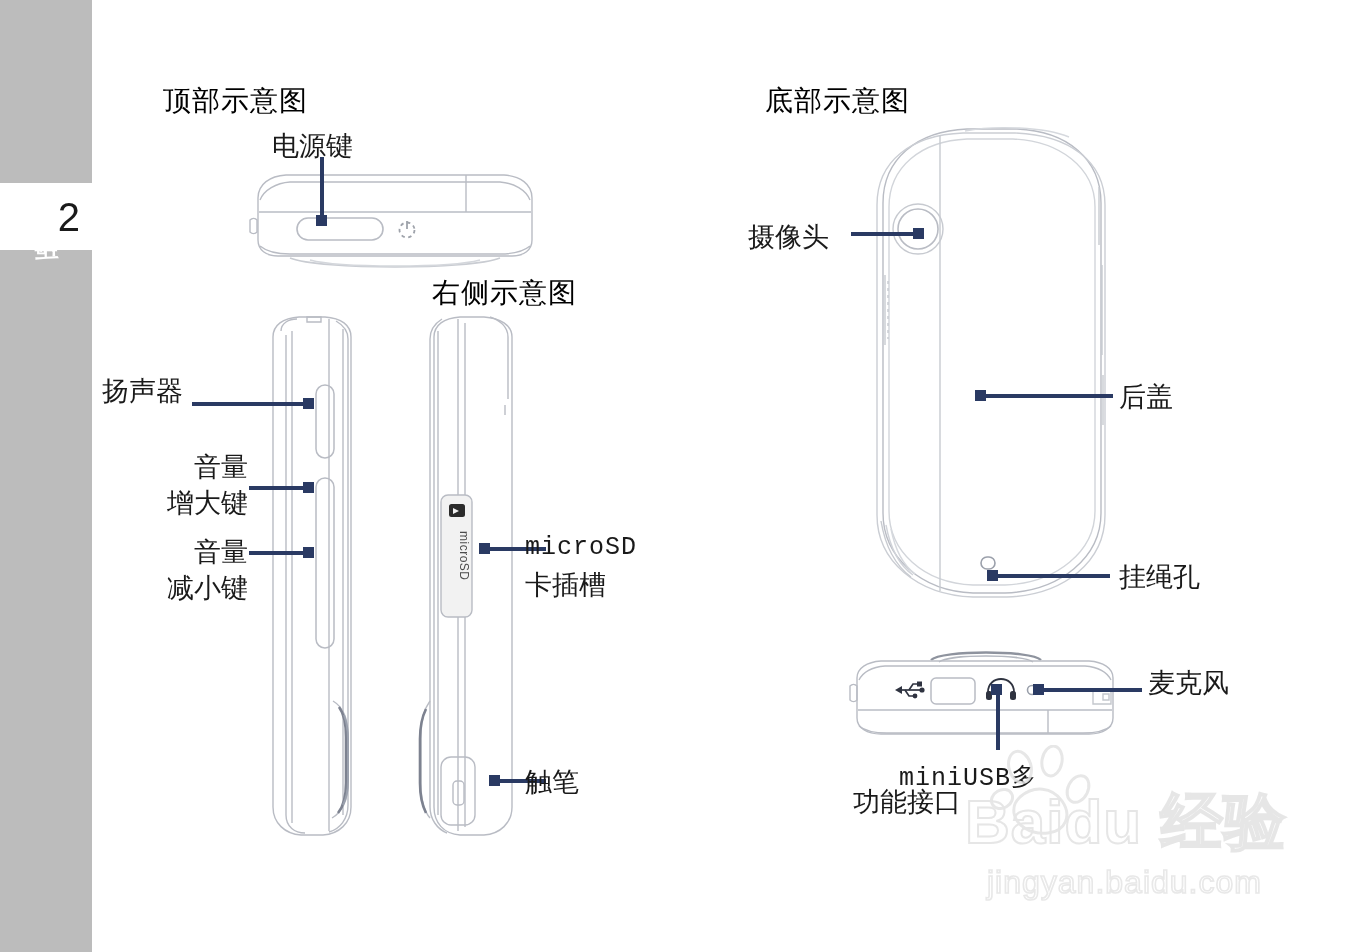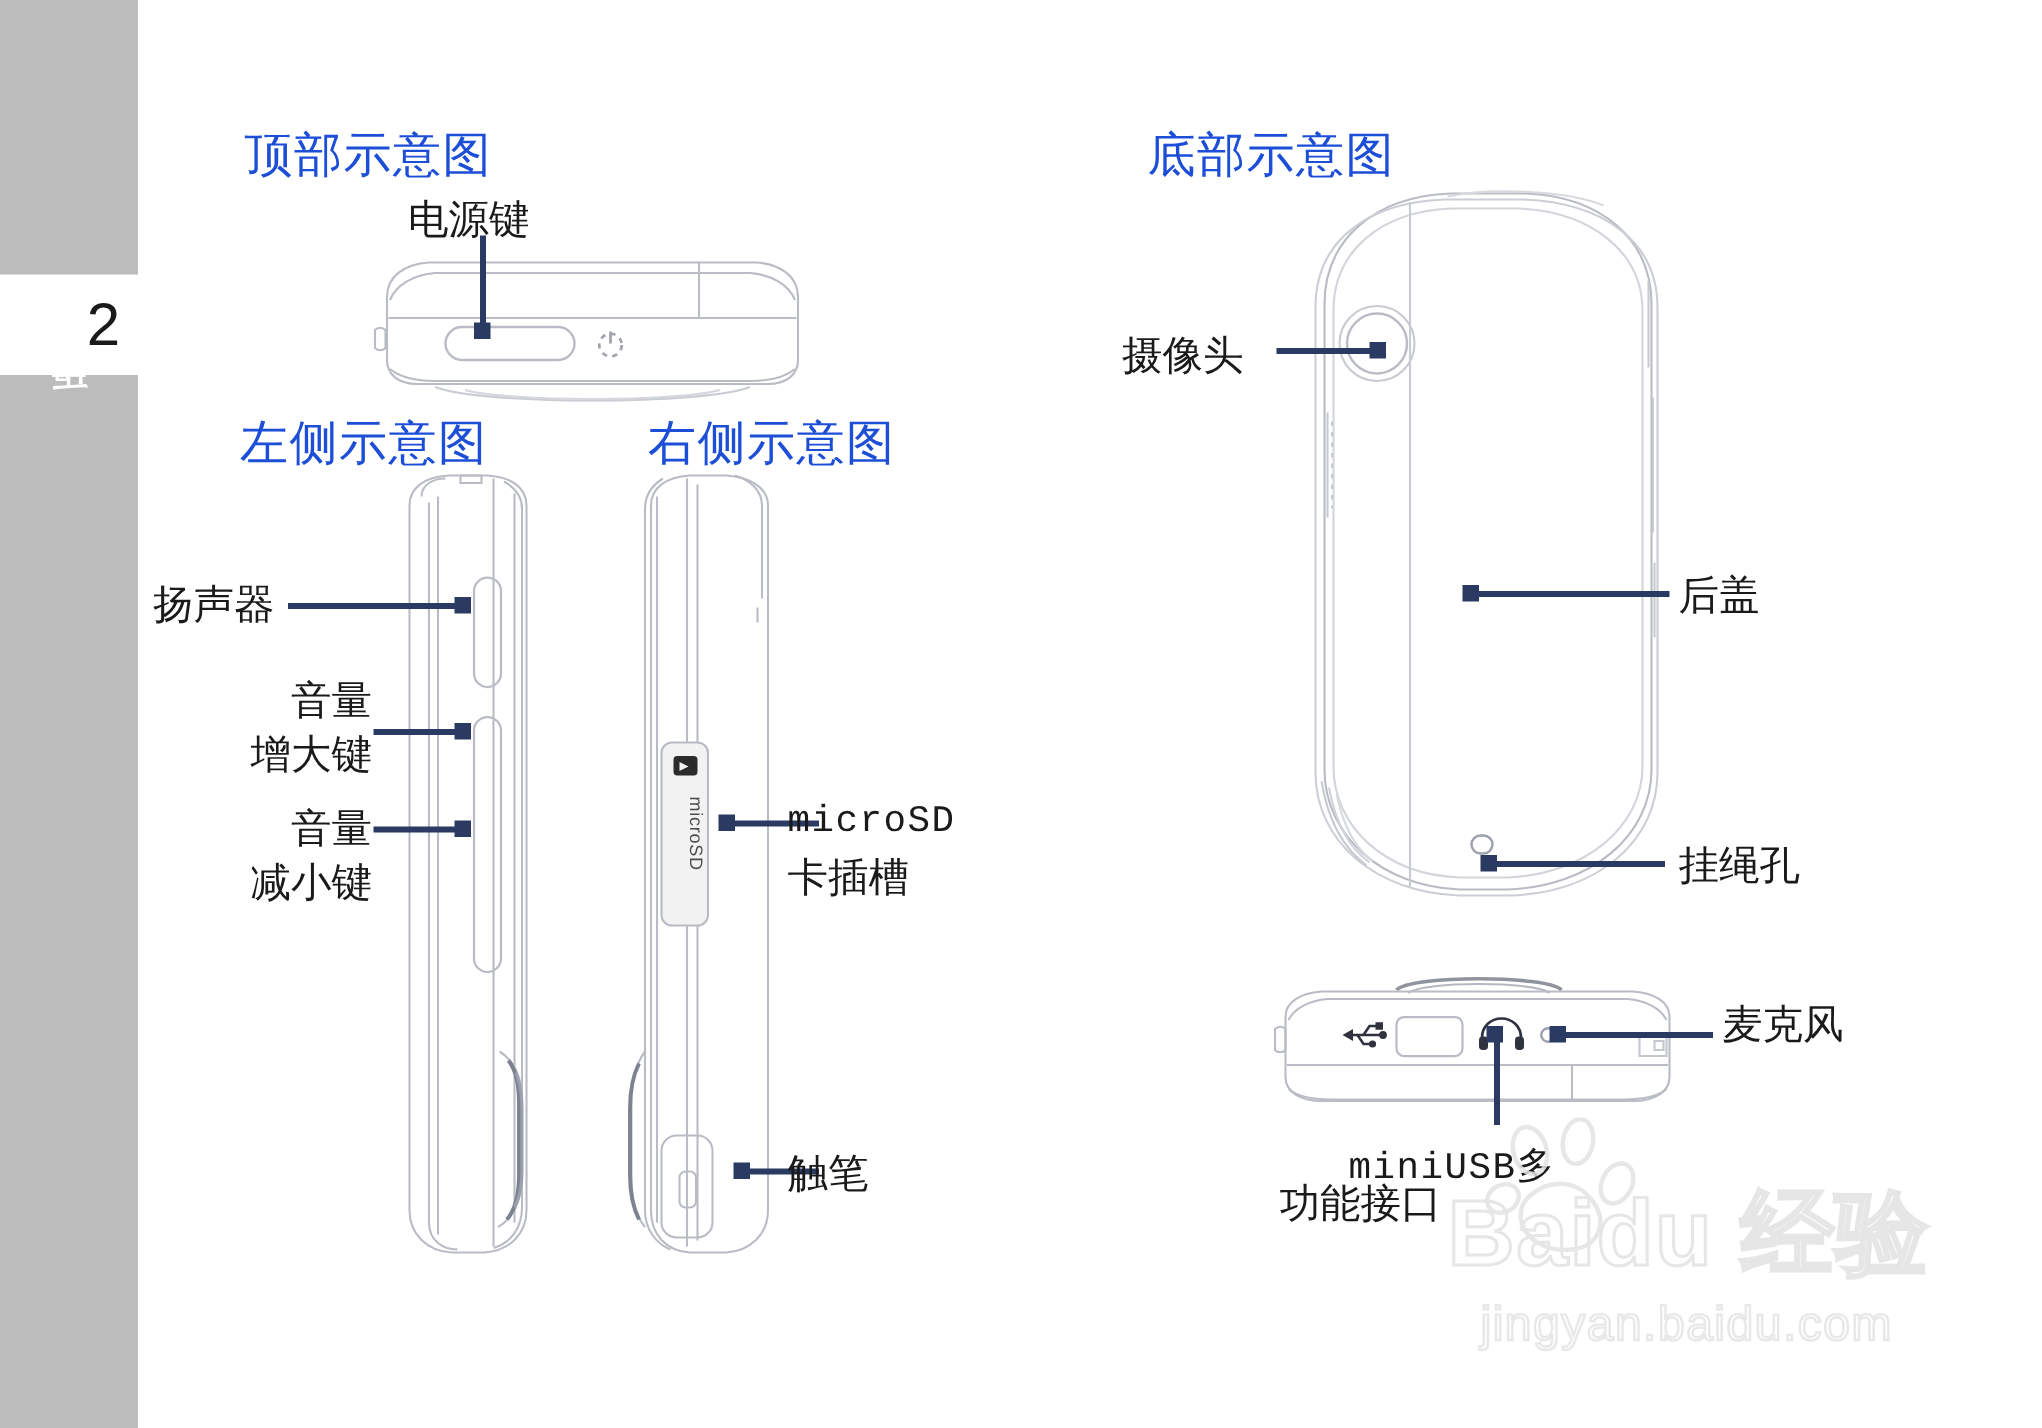--- a/index.html
+++ b/index.html
@@ -63,22 +63,22 @@
     font-family: "Liberation Sans", "DejaVu Sans", sans-serif;
     font-size: 31px;
     letter-spacing: 4px;
     white-space: nowrap;
   }
 
   
   .heading {
     position: absolute;
     font-family: "Liberation Sans", "DejaVu Sans", sans-serif;
-    font-size: 32px;
-    color: #1d4ed8;
+    font-size: 28px;
+    color: #000000;
     white-space: nowrap;
     letter-spacing: 1px;
   }
   .callout {
     position: absolute;
     font-family: "Liberation Serif", "DejaVu Serif", serif;
     font-size: 27px;
     color: #1a1a1a;
     white-space: nowrap;
     line-height: 1.28;
@@ -170,21 +170,20 @@
       <g stroke="#9fa3ab" stroke-width="1.8" fill="none">
         <circle cx="157" cy="60" r="7.5" stroke-dasharray="3.5 3.5"></circle>
         <line x1="157" y1="51" x2="157" y2="59"></line>
       </g>
     </svg>
   </div>
 
   <div class="leader vert" style="left:320px; top:157px; width:4px; height:63px;"></div>
   <div class="dot" style="left:316px; top:215px;"></div>
 
-  <div class="heading" style="left:160px; top:274px;">左侧示意图</div>
 
   <div class="art" style="left:255px; top:315px;">
     <svg width="110" height="530" viewBox="0 0 110 530">
       <g fill="none" stroke="#b9bcc4" stroke-width="1.4">
 
         <path d="M18,22 C18,10 28,3 44,2 L70,2 C86,3 96,10 96,22 L96,492 C96,508 84,519 68,520 L46,520 C30,519 18,508 18,492 Z"></path>
 
         <path d="M26,16 C26,8 34,4 42,4"></path>
         <path d="M31,20 L31,500 C31,512 40,518 50,518"></path>
         <path d="M37,16 L37,508"></path>
@@ -199,21 +198,21 @@
         <path d="M84,392 C90,400 91,410 91,422 L91,468 C91,482 88,492 83,498" stroke="#7d8290" stroke-width="2.6"></path>
         <path d="M89,400 C92,408 93,415 93,424 L93,466 C93,476 91,484 88,490" stroke="#9aa0ad" stroke-width="2"></path>
       </g>
 
       <rect x="61" y="70" width="18" height="73" rx="9" ry="9" fill="none" stroke="#b9bcc4" stroke-width="1.5"></rect>
 
       <rect x="61" y="163" width="18" height="170" rx="9" ry="9" fill="none" stroke="#b9bcc4" stroke-width="1.5"></rect>
     </svg>
   </div>
 
-  <div class="callout right-align" style="left:78px; top:386px; width:105px;">扬声器</div>
+  <div class="callout right-align" style="left:78px; top:374px; width:105px;">扬声器</div>
   <div class="leader" style="left:192px; top:402px; width:116px;"></div>
   <div class="dot" style="left:303px; top:398px;"></div>
 
   <div class="callout right-align" style="left:40px; top:450px; width:208px;">音量</div>
   <div class="callout right-align" style="left:40px; top:486px; width:208px;">增大键</div>
   <div class="leader" style="left:249px; top:486px; width:59px;"></div>
   <div class="dot" style="left:303px; top:482px;"></div>
 
   <div class="callout right-align" style="left:40px; top:535px; width:208px;">音量</div>
   <div class="callout right-align" style="left:40px; top:571px; width:208px;">减小键</div>

